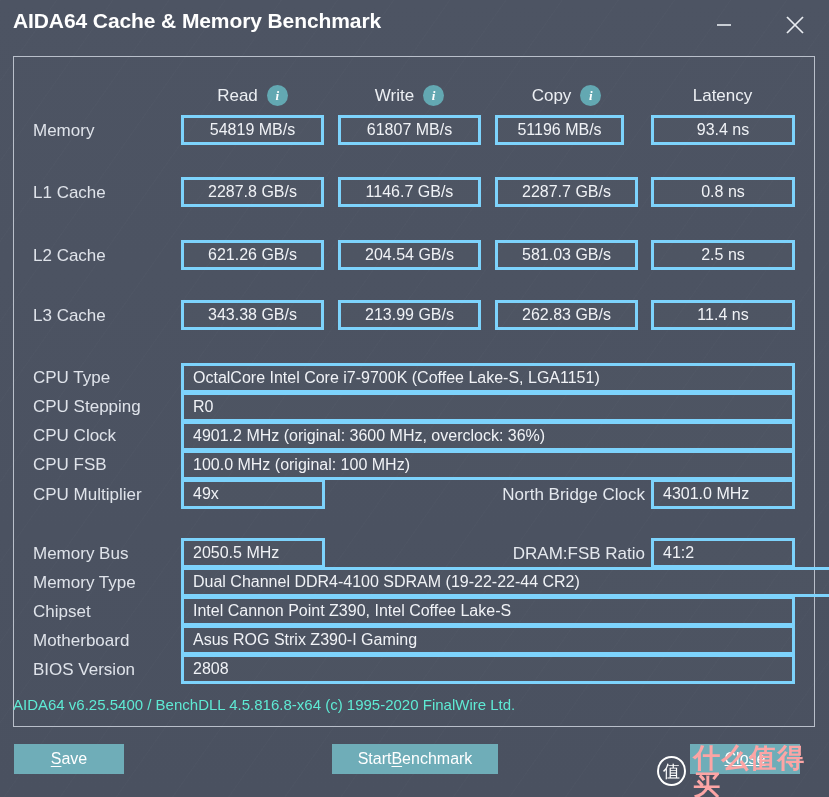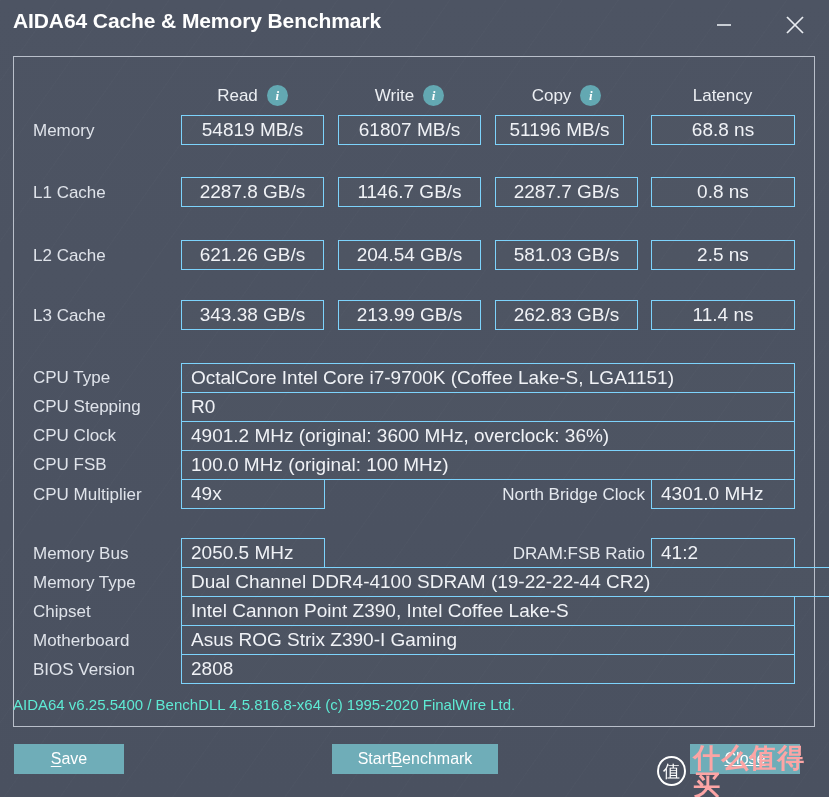--- a/index.html
+++ b/index.html
@@ -82,26 +82,26 @@
     font-style: italic;
     color: #ffffff;
     font-family: "Liberation Serif", serif;
     line-height: 1;
     cursor: default;
   }
 
   
   .vbox {
     position: absolute;
-    border: 1px solid #7dd3fc;
+    border: 3px solid #7dd3fc;
     box-sizing: border-box;
     height: 30px;
     display: flex;
     align-items: center;
-    font-size: 19px;
+    font-size: 16px;
     color: #f0f2f6;
     background: rgba(255,255,255,0.012);
   }
   .vbox.center { justify-content: center; }
   .vbox.left { padding-left: 9px; }
 
   
   .rlabel {
     position: absolute;
     left: 33px;
@@ -214,21 +214,21 @@
   <span class="info-icon">i</span>
 </div>
 <div class="col-head" style="left:651px">
   <span>Latency</span>
 </div>
 
 <div class="rlabel" style="top:122px">Memory</div>
 <div class="vbox center" style="left:181px; top:115px; width:143px">54819 MB/s</div>
 <div class="vbox center" style="left:338px; top:115px; width:143px">61807 MB/s</div>
 <div class="vbox center" style="left:495px; top:115px; width:129px">51196 MB/s</div>
-<div class="vbox center" style="left:651px; top:115px; width:144px">68.8 ns</div>
+<div class="vbox center" style="left:651px; top:115px; width:144px">93.4 ns</div>
 
 <div class="rlabel" style="top:184px">L1 Cache</div>
 <div class="vbox center" style="left:181px; top:177px; width:143px">2287.8 GB/s</div>
 <div class="vbox center" style="left:338px; top:177px; width:143px">1146.7 GB/s</div>
 <div class="vbox center" style="left:495px; top:177px; width:143px">2287.7 GB/s</div>
 <div class="vbox center" style="left:651px; top:177px; width:144px">0.8 ns</div>
 
 <div class="rlabel" style="top:247px">L2 Cache</div>
 <div class="vbox center" style="left:181px; top:240px; width:143px">621.26 GB/s</div>
 <div class="vbox center" style="left:338px; top:240px; width:143px">204.54 GB/s</div>

